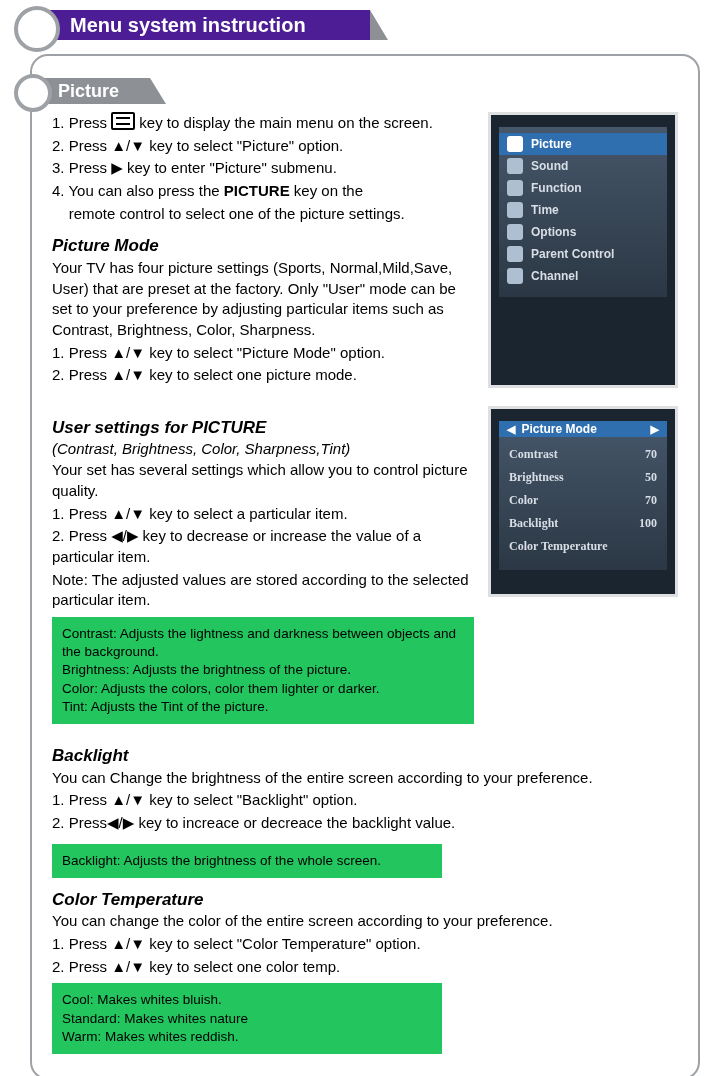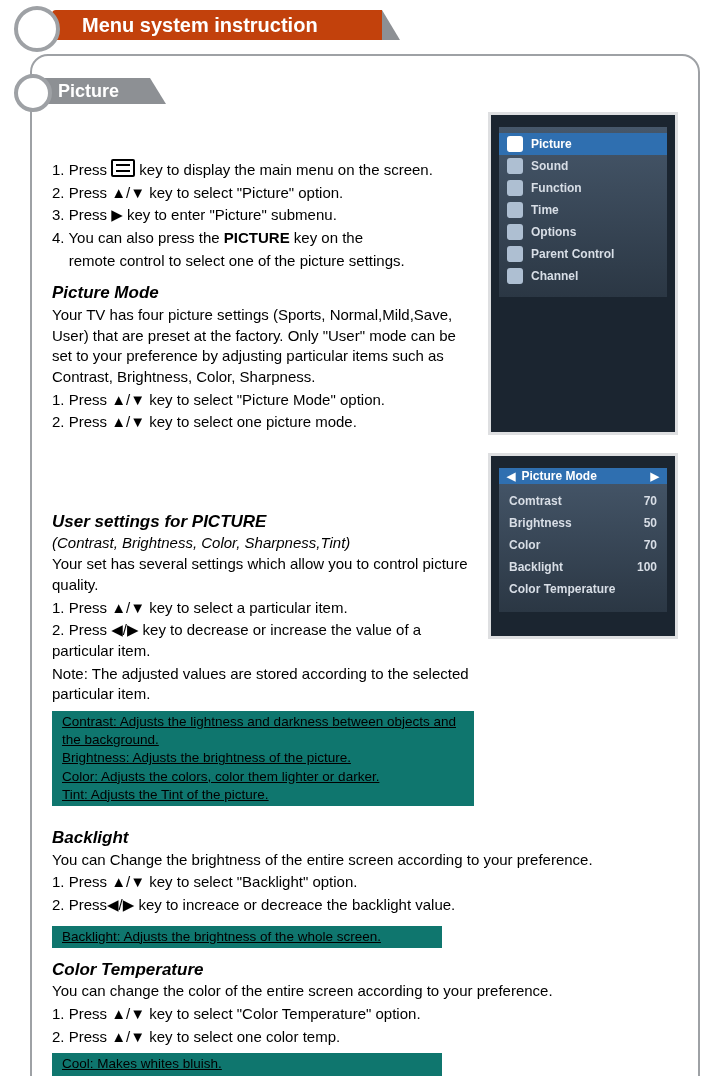--- a/index.html
+++ b/index.html
@@ -24,24 +24,24 @@
     position: absolute;
     left: 14px; top: 0;
     width: 38px; height: 38px;
     border: 4px solid #9ea1a5;
     border-radius: 50%;
     background: #fff;
     z-index: 2;
   }
   .top-tab .bar {
     position: absolute;
-    left: 52px; top: 4px;
+    left: 40px; top: 4px;
     height: 30px;
     width: 300px;
-    background: #c2410c;
+    background: #4c1d95;
     color: #fff;
     font-weight: bold;
     font-size: 20px;
     line-height: 30px;
     padding-left: 30px;
     border-radius: 4px 0 0 4px;
     z-index: 1;
   }
   .top-tab .bar::after{
     content:"";
@@ -89,29 +89,28 @@
     position:absolute;
     right:-16px; top:0;
     border-left:16px solid #8d9094;
     border-top:26px solid transparent;
   }
   .body-text { font-size:15px; line-height:1.38; }
   .body-text p { margin: 0 0 2px 0;}
   .section-h { font-weight:bold; font-style:italic; font-size:17px; margin-top:10px;}
   .subtitle-it { font-style: italic; font-size:15px; font-weight:normal;}
   .note-box {
-    background:#0f766e;
+    background:#22c55e;
     font-size:13.5px;
-    padding:2px 10px;
+    padding:8px 10px;
     margin:6px 0 10px 0;
     line-height:1.35;
-    text-decoration:underline;
   }
   .cols { display:flex; gap:14px; }
-  .col-left{ flex:1;margin-top:47px; }
+  .col-left{ flex:1; }
   .tv-panel{
     width:190px;
     background:#1b2530;
     border:3px solid #dedfe1;
     color:#d8dee6;
     font-size:12px;
     box-sizing:border-box;
   }
   .tv-inner{
     margin:12px 8px 24px 8px;
@@ -134,20 +133,21 @@
     justify-content:space-between;
     padding:1px 8px;
     font-weight:bold;
     background:#2f6fb0;
     color:#fff;
   }
   .kv-row{
     display:flex; justify-content:space-between;
     padding:4px 10px; font-weight:bold; font-size:12px;
     color:#d8dee6;
+    font-family:Liberation Serif, serif;
   }
   .menu-glyph{
     display:inline-block; width:20px; height:14px;
     border:2px solid #000; border-radius:2px;
     position:relative; vertical-align:-2px;
   }
   .menu-glyph::before{ content:""; position:absolute; left:3px; right:3px; top:3px; height:2px; background:#000;}
   .menu-glyph::after{ content:""; position:absolute; left:3px; right:3px; bottom:3px; height:2px; background:#000;}
   .tri{ font-size:11px;}
 </style>

